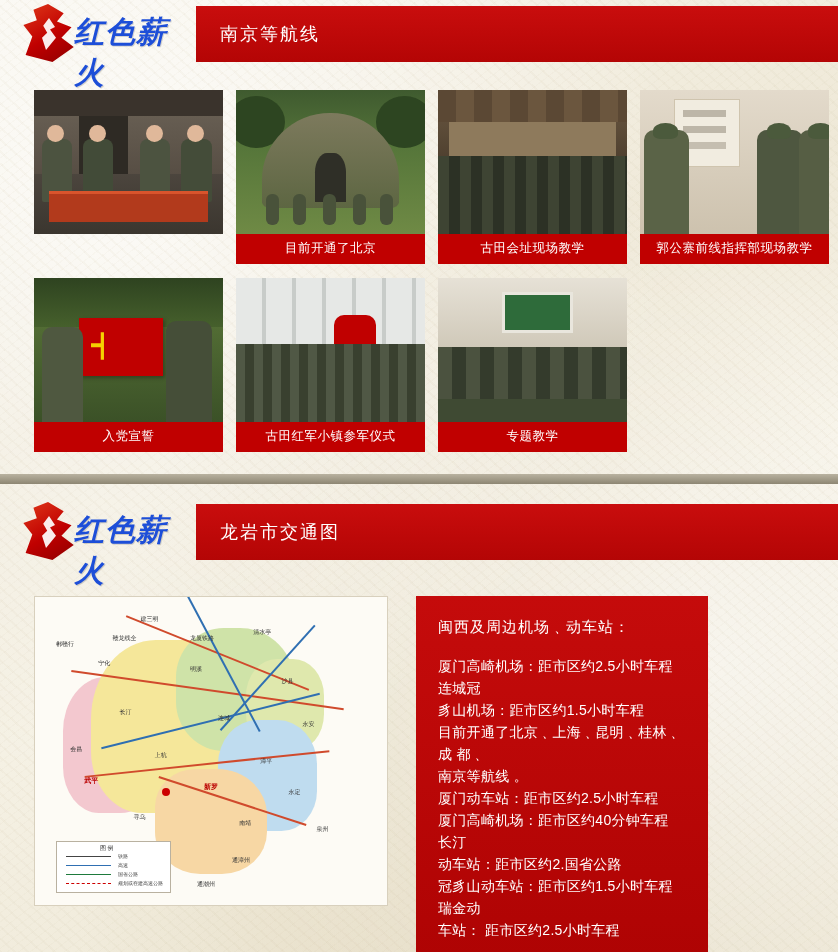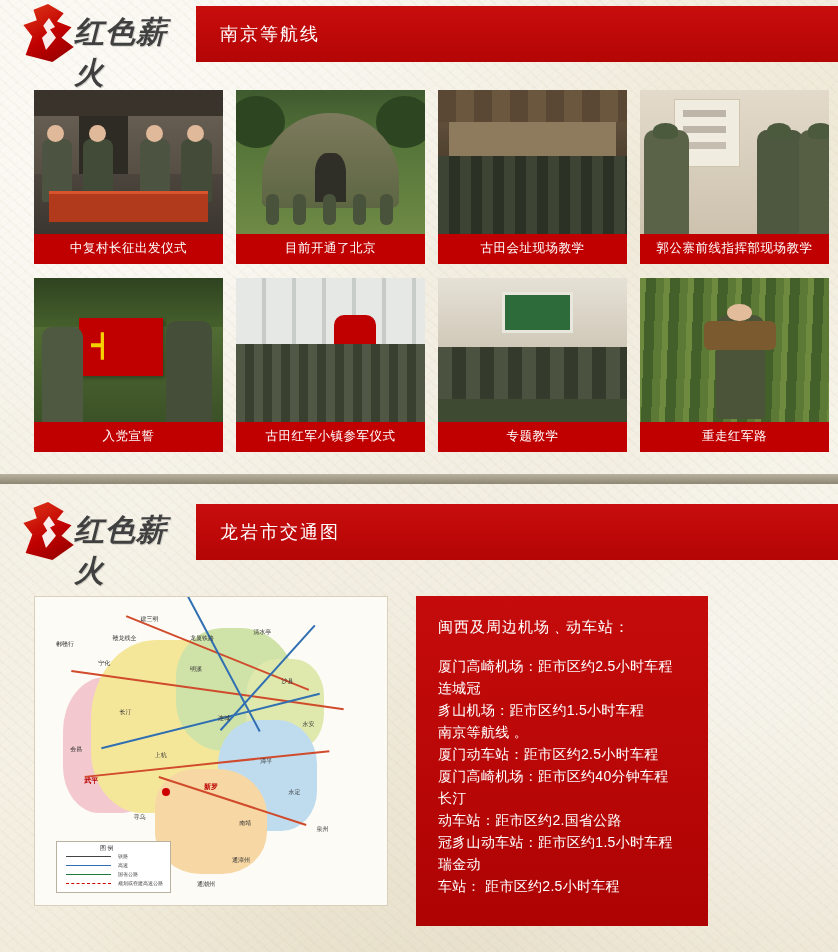--- a/index.html
+++ b/index.html
@@ -88,21 +88,21 @@
     height: 32px;
     background: #ffffff;
     opacity: 0.92;
     clip-path: polygon(55% 0%, 85% 28%, 60% 36%, 90% 62%, 40% 100%, 20% 62%, 46% 46%, 26% 24%);
   }
   .logo .wordmark {
     position: absolute;
     left: 58px;
     top: 10px;
     font-size: 30px;
-    color: #404040;
+    color: #1d4ed8;
     font-family: "DejaVu Serif", serif;
     font-weight: bold;
     letter-spacing: 1px;
     font-style: italic;
     text-shadow: 1px 1px 0 rgba(0,0,0,0.15);
   }
 
   
   .gallery {
     padding: 22px 34px 0 34px;
@@ -285,21 +285,20 @@
           <div class="s1"></div>
             <div class="s2"></div>
             <div class="s3"></div>
             <div class="s4"></div>
           <div class="h1"></div>
             <div class="h2"></div>
             <div class="h3"></div>
             <div class="h4"></div>
           <div class="table"></div>
         </div>
-        <div class="caption">中复村长征出发仪式</div>
       </div>
 
       <div class="card">
         <div class="photo p2">
           <div class="tree1"></div>
             <div class="tree2"></div>
           <div class="hill"></div>
             <div class="tomb"></div>
           <div class="f1"></div>
             <div class="f2"></div>
@@ -358,29 +357,20 @@
 
       <div class="card">
         <div class="photo p7">
           <div class="screen"></div>
             <div class="seats"></div>
             <div class="desk"></div>
         </div>
         <div class="caption">专题教学</div>
       </div>
 
-      <div class="card">
-        <div class="photo p8">
-          <div class="bamboo"></div>
-            <div class="person"></div>
-          <div class="head"></div>
-            <div class="load"></div>
-        </div>
-        <div class="caption">重走红军路</div>
-      </div>
     </div>
 
   </div>
 
   <div class="divider"></div>
   <div class="divider-gap"></div>
 
   <div class="section-header">
     <div class="header-bar">
       <div class="header-title">龙岩市交通图</div>
@@ -445,20 +435,21 @@
         <div class="lg-txt" style="top:58%;">国省公路</div>
         <div class="lg-line" style="top:82%;border-top-style:dashed;border-color:#c00;"></div>
         <div class="lg-txt" style="top:76%;">规划或在建高速公路</div>
       </div>
     </div>
 
     <div class="info-box">
       <div class="info-title">闽西及周边机场﹑动车站：</div>
       <div class="info-line">厦门高崎机场：距市区约2.5小时车程 连城冠</div>
       <div class="info-line">豸山机场：距市区约1.5小时车程</div>
+      <div class="info-line">目前开通了北京﹑上海﹑昆明﹑桂林﹑成 都﹑</div>
       <div class="info-line">南京等航线 。</div>
       <div class="info-line">厦门动车站：距市区约2.5小时车程</div>
       <div class="info-line">厦门高崎机场：距市区约40分钟车程 长汀</div>
       <div class="info-line">动车站：距市区约2.国省公路</div>
       <div class="info-line">冠豸山动车站：距市区约1.5小时车程 瑞金动</div>
       <div class="info-line">车站： 距市区约2.5小时车程</div>
     </div>
 
   </div>
 

